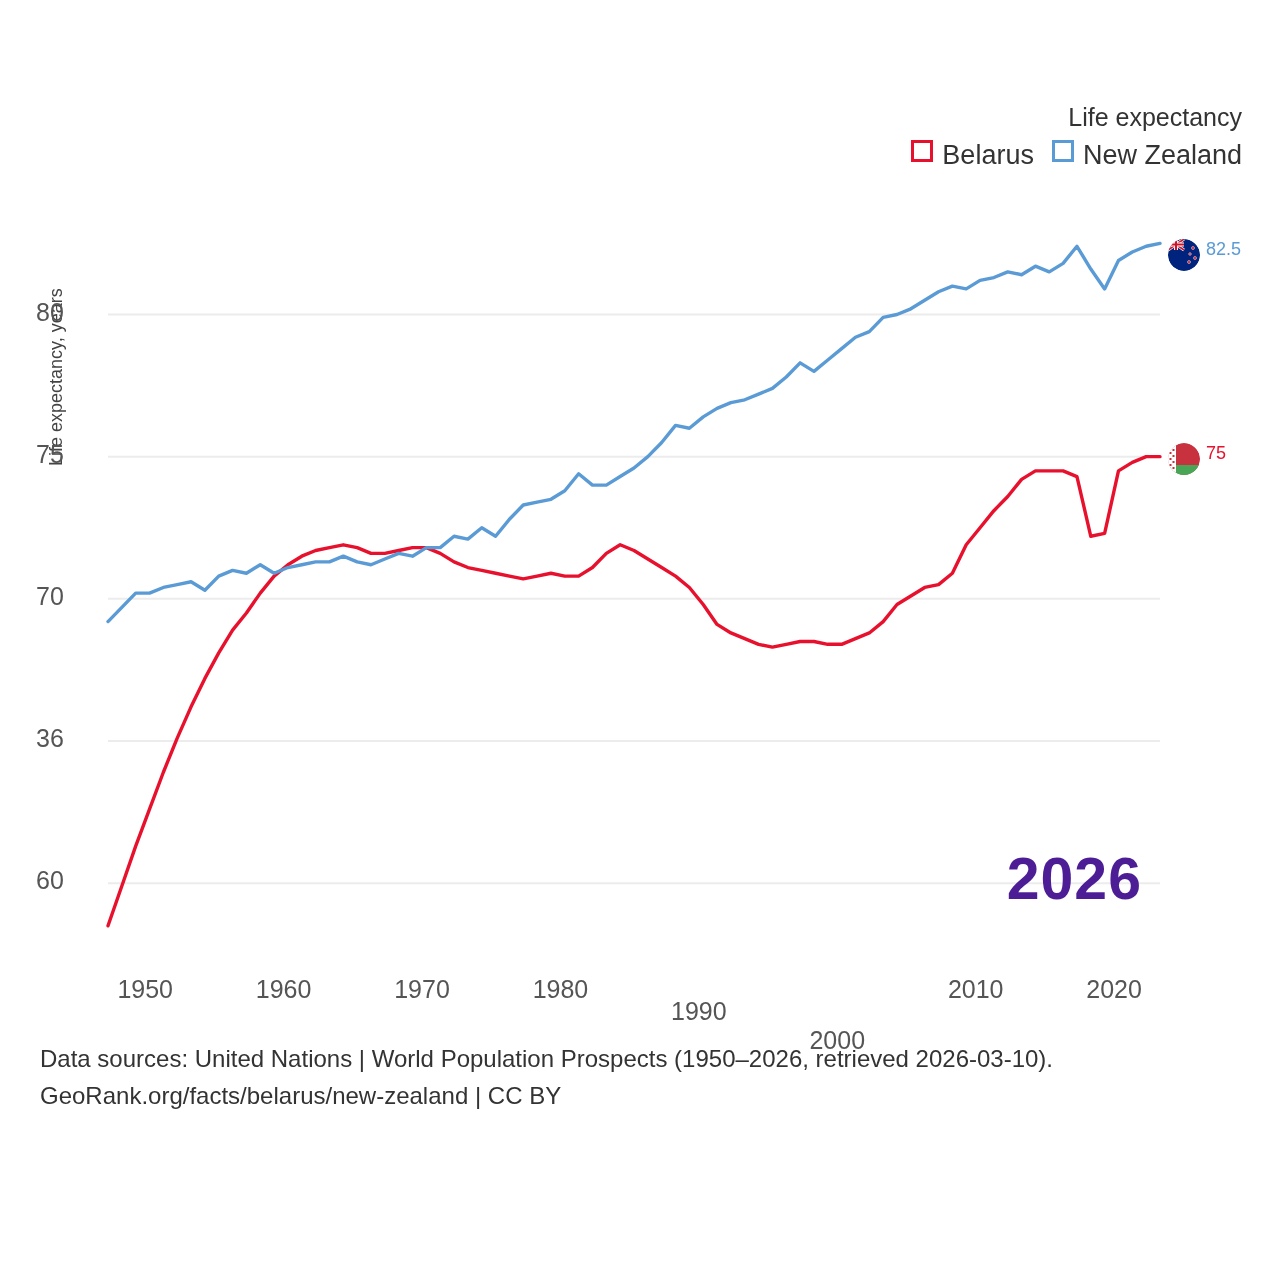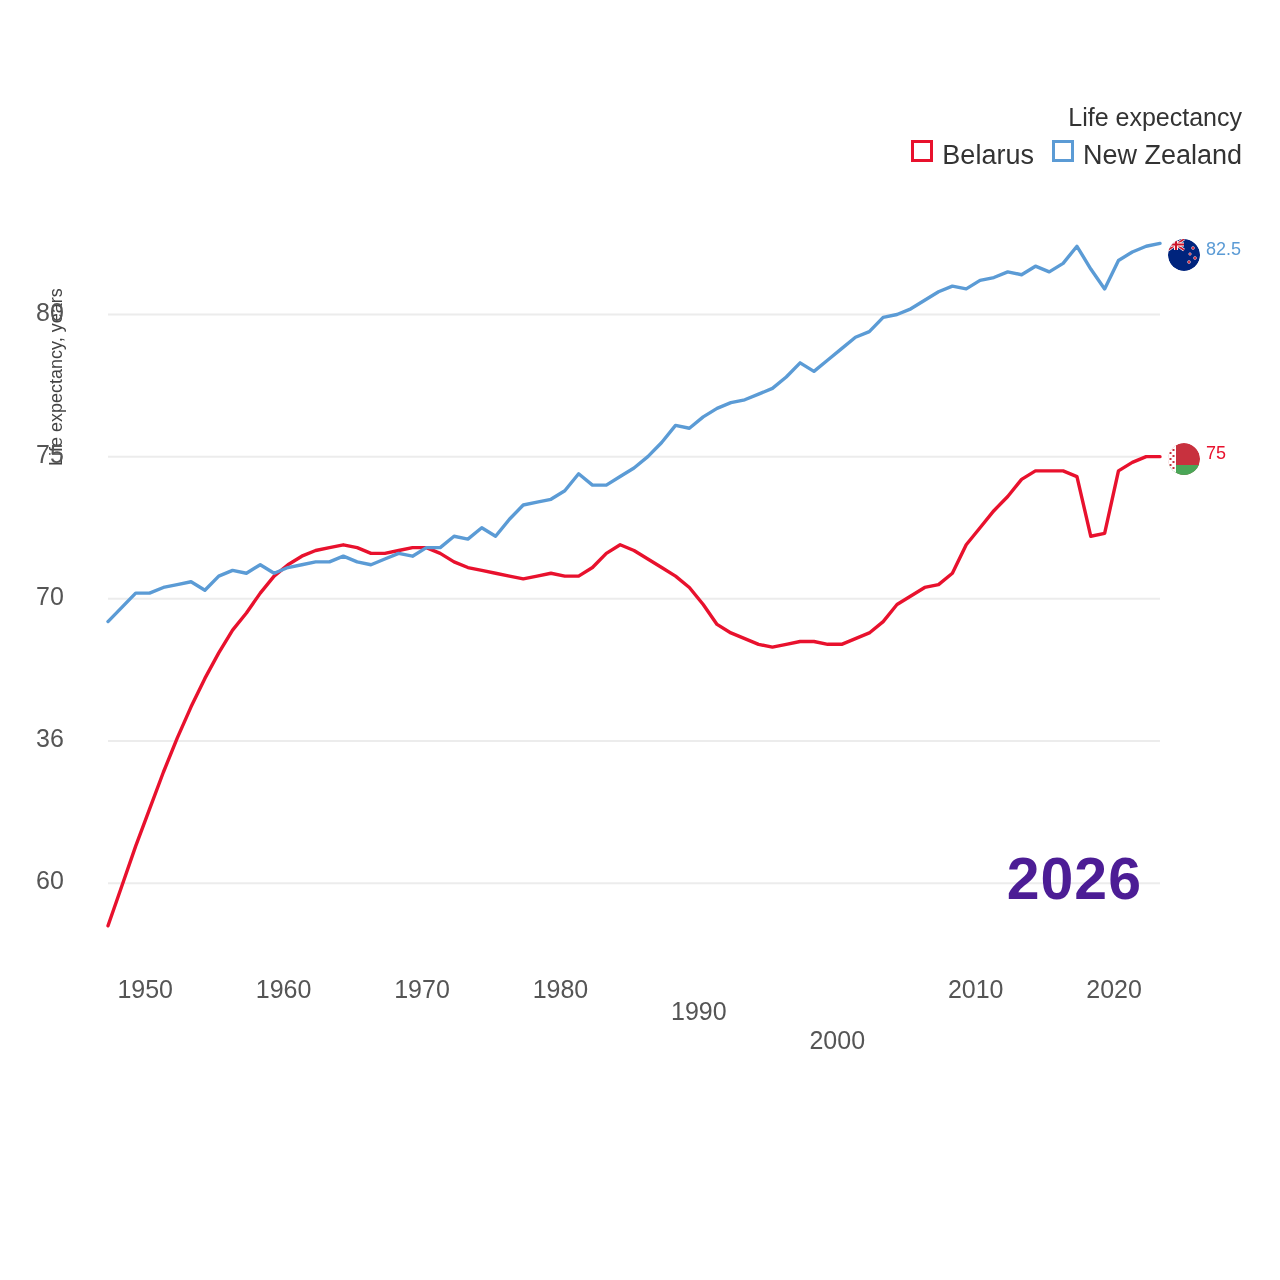--- a/index.html
+++ b/index.html
@@ -206,14 +206,18 @@
         <rect x="1.5" y="21" width="2" height="2"></rect>
         <rect x="4.5" y="24" width="2" height="2"></rect>
         <rect x="1.5" y="27" width="2" height="2"></rect>
       </g>
     </svg>
   </div>
 
   <div class="endlabel nz">82.5</div>
   <div class="endlabel by">75</div>
 
+  <div class="footer">
+    <div>Data sources: United Nations | World Population Prospects (1950–2026, retrieved 2026-03-10).</div>
+    <div>GeoRank.org/facts/belarus/new-zealand | CC BY</div>
+  </div>
 
 </div>
 
 </body></html>

